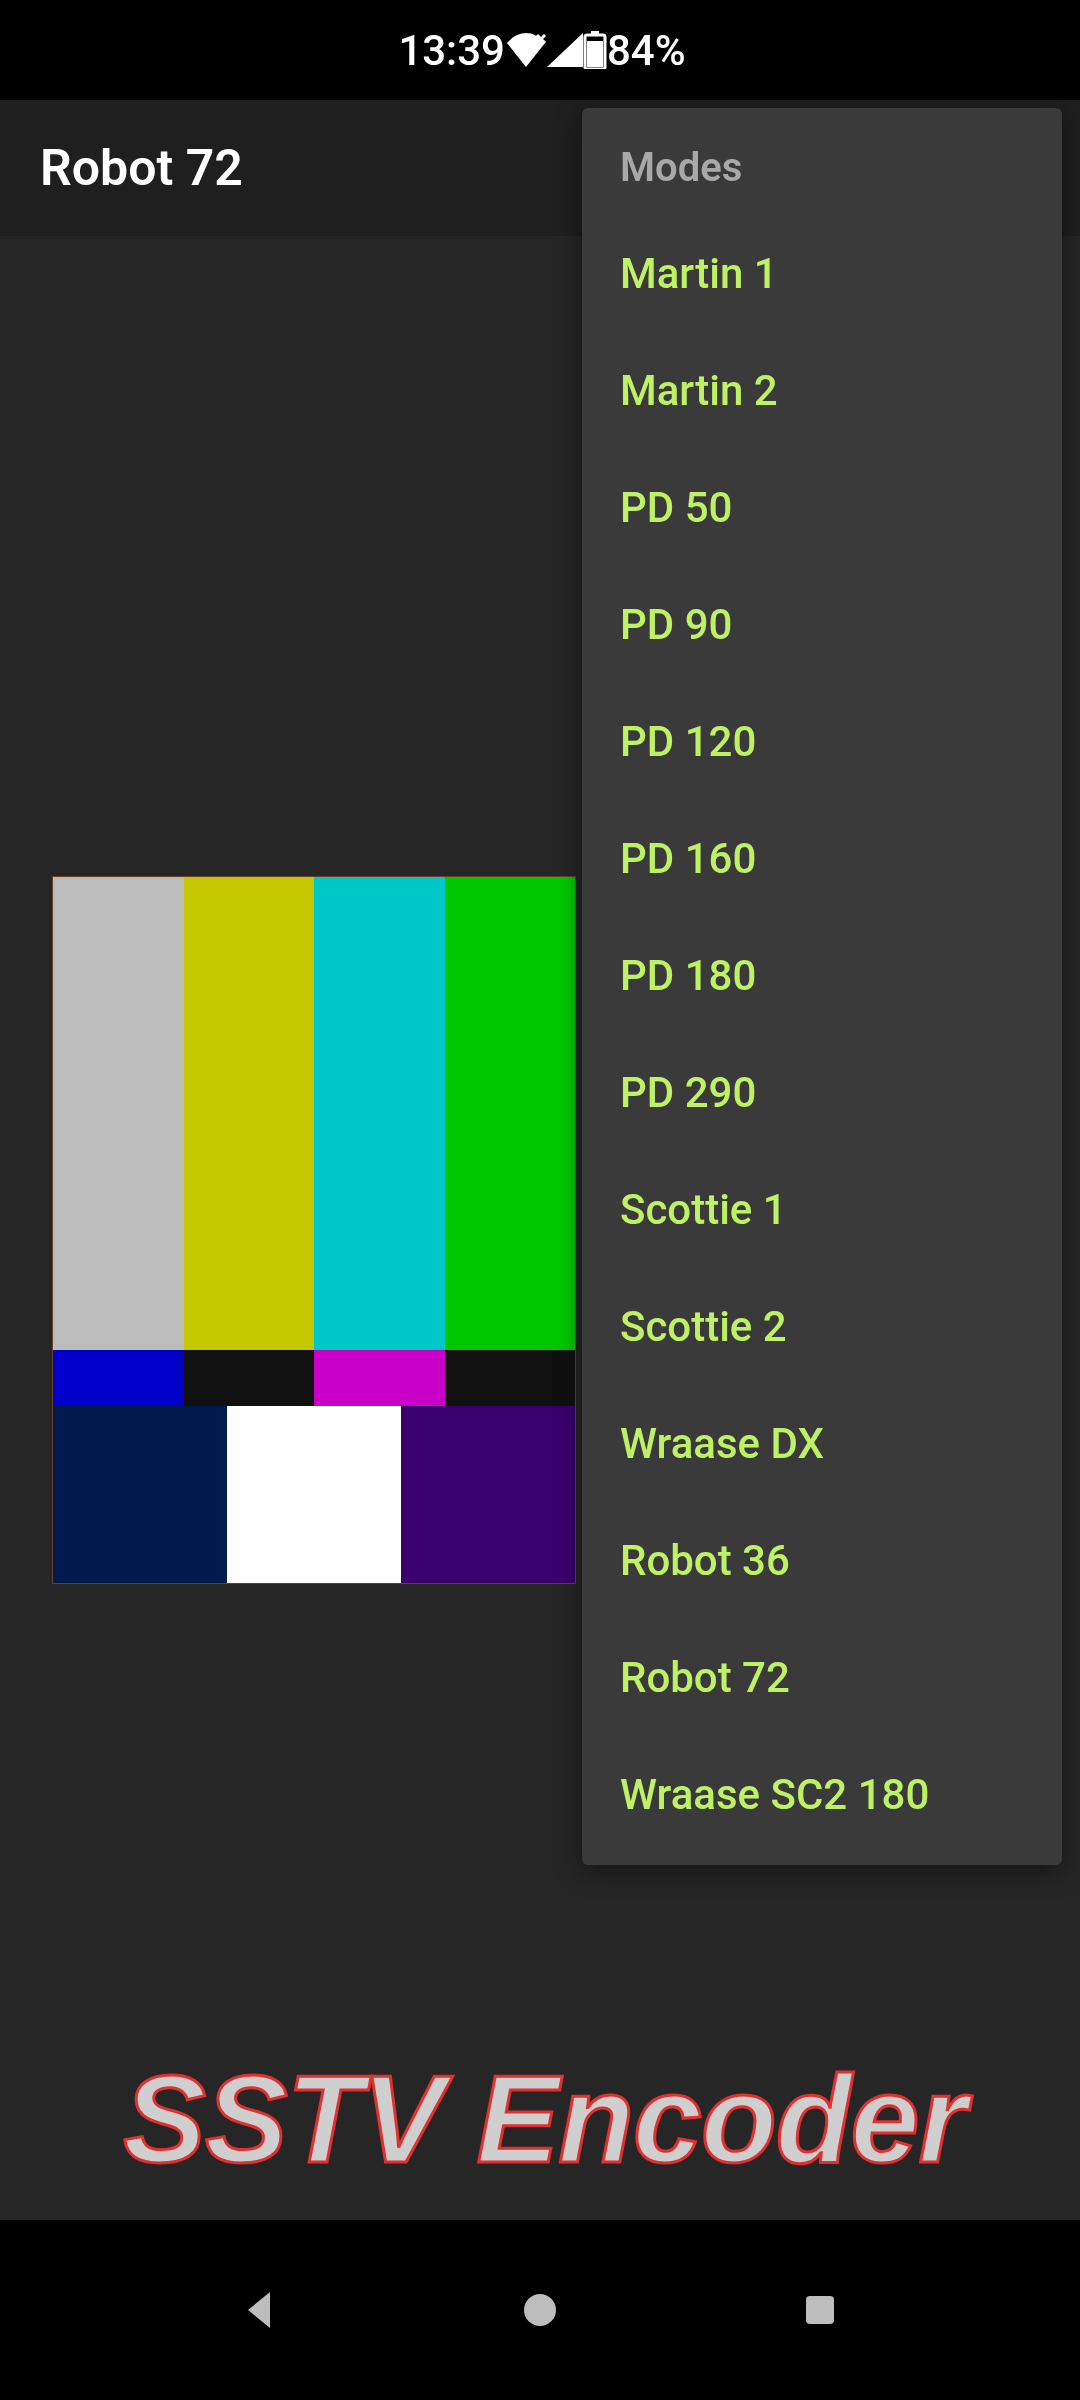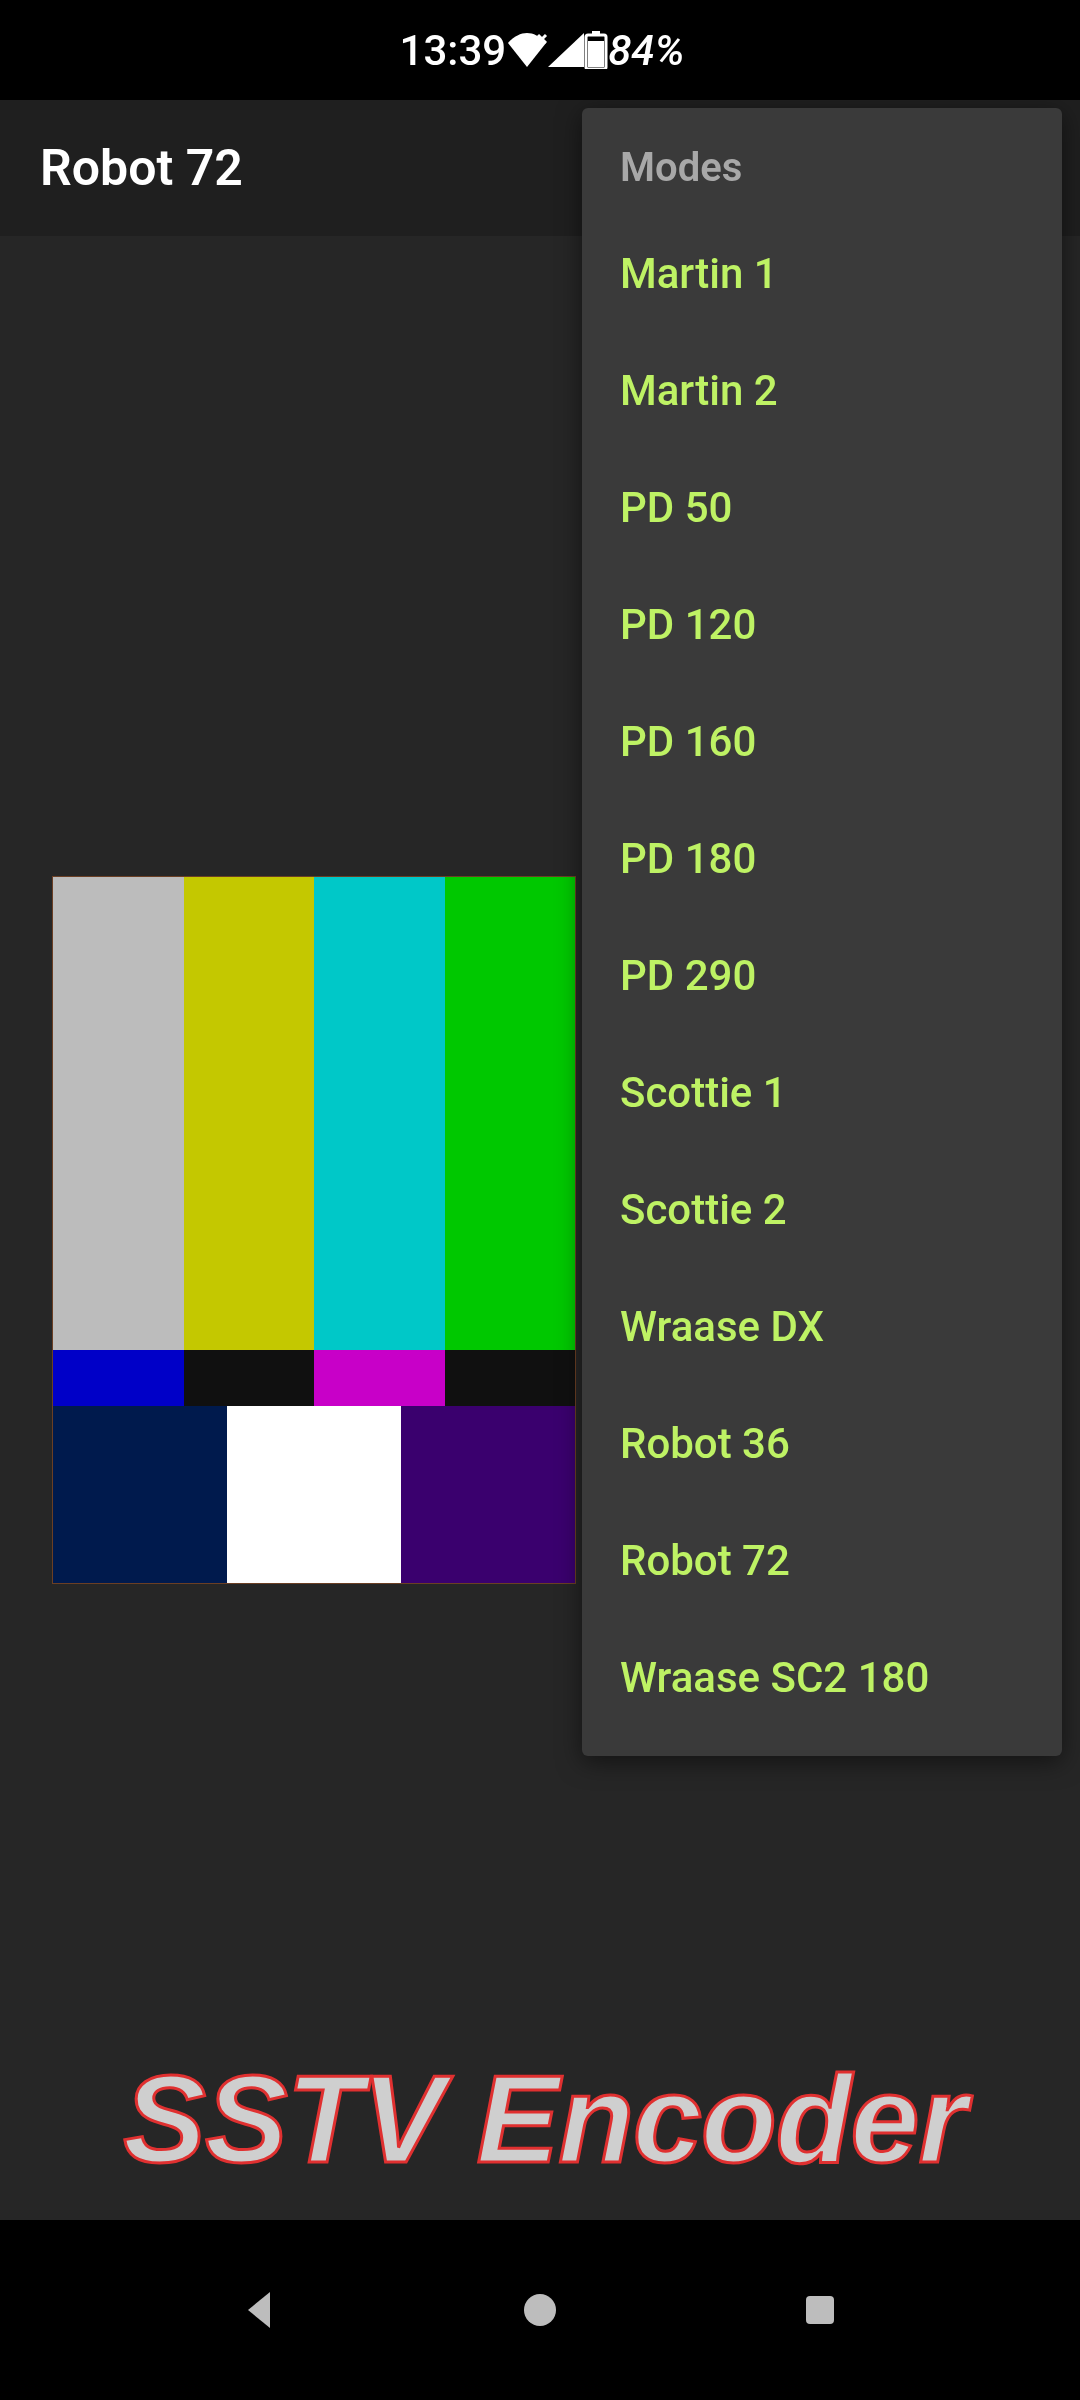--- a/index.html
+++ b/index.html
@@ -22,21 +22,20 @@
     display: flex;
     align-items: center;
     justify-content: center;
     padding: 0 40px 0 44px;
     font-size: 42px;
     font-weight: 500;
   }
   .status-right {
     display: flex;
     align-items: center;
-    font-style: italic;
   }
   .status-right svg { display: block; }
 
   
   .app-bar {
     position: absolute;
     top: 100px; left: 0; right: 0;
     height: 136px;
     background: #1f1f1f;
     display: flex;
@@ -109,21 +108,21 @@
 
   
   .menu {
     position: absolute;
     top: 108px;
     left: 582px;
     width: 480px;
     background: #3a3a3a;
     border-radius: 6px;
     box-shadow: 0 6px 24px rgba(0,0,0,0.5);
-    padding-bottom: 20px;
+    padding-bottom: 12px;
   }
   .menu-header {
     color: #a8a8a8;
     font-size: 40px;
     font-weight: 600;
     padding: 36px 38px 24px;
   }
   .menu-item {
     color: #bef264;
     font-size: 42px;
@@ -208,20 +207,21 @@
 
 </div>
 
 <div class="footer-title">SSTV Encoder</div>
 
 <div class="menu">
   <div class="menu-header">Modes</div>
   <div class="menu-item">Martin 1</div>
   <div class="menu-item">Martin 2</div>
   <div class="menu-item">PD 50</div>
+  <div class="menu-item">PD 90</div>
   <div class="menu-item">PD 120</div>
   <div class="menu-item">PD 160</div>
   <div class="menu-item">PD 180</div>
   <div class="menu-item">PD 290</div>
   <div class="menu-item">Scottie 1</div>
   <div class="menu-item">Scottie 2</div>
   <div class="menu-item">Wraase DX</div>
   <div class="menu-item">Robot 36</div>
   <div class="menu-item">Robot 72</div>
   <div class="menu-item">Wraase SC2 180</div>

